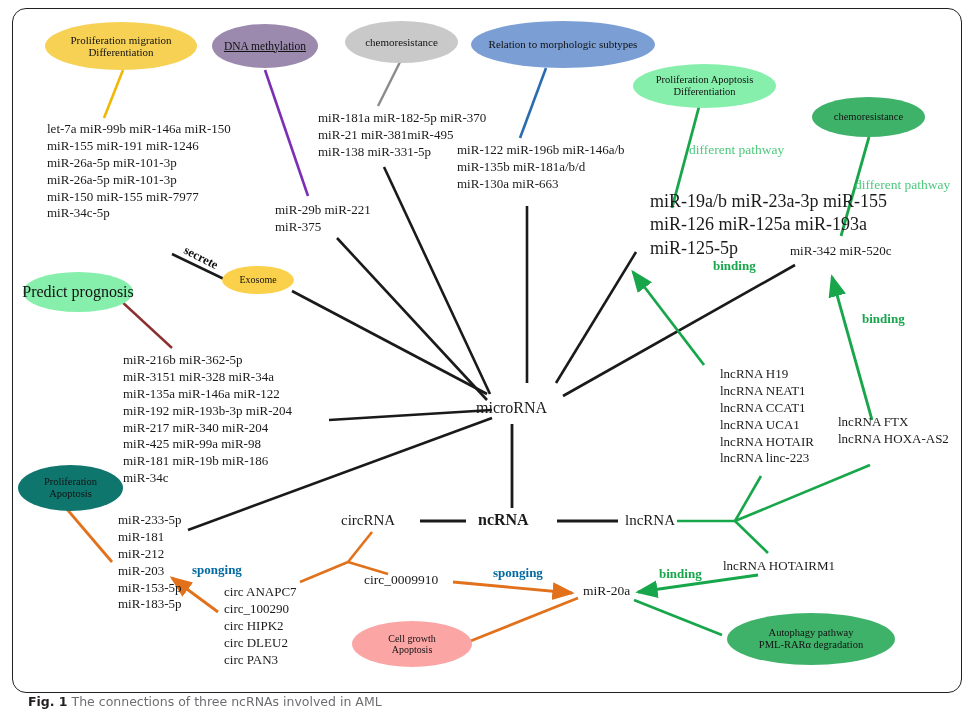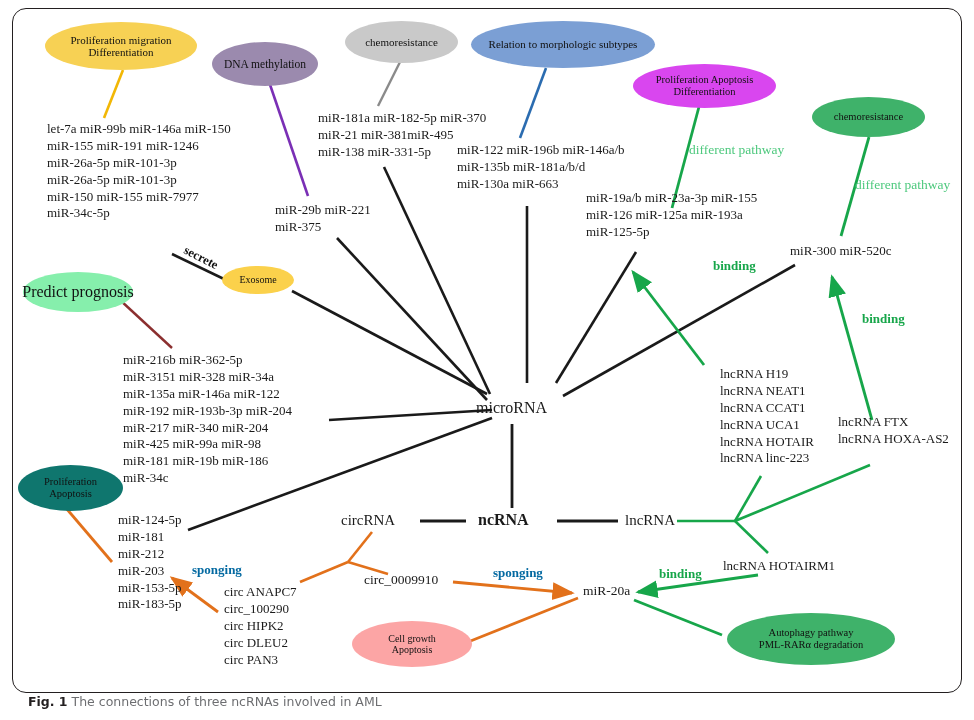--- a/index.html
+++ b/index.html
@@ -95,33 +95,33 @@
     <line x1="872" y1="420" x2="832" y2="277" stroke="#17a64a" stroke-width="2.8" marker-end="url(#arrowGreen)"></line>
     <line x1="758" y1="575" x2="638" y2="592" stroke="#17a64a" stroke-width="2.8" marker-end="url(#arrowGreen)"></line>
     <line x1="634" y1="600" x2="722" y2="635" stroke="#17a64a" stroke-width="2.8"></line>
   </svg>
 
   <div class="ellipse" style="left:45px;top:22px;width:152px;height:48px;background:#F7D154;font-size:11px;">
     <span>Proliferation migration</span>
     <span>Differentiation</span>
   </div>
 
-  <div class="ellipse" style="left:212px;top:42px;width:106px;height:44px;background:#9B8AAE;font-size:11.5px;">
+  <div class="ellipse" style="left:212px;top:24px;width:106px;height:44px;background:#9B8AAE;font-size:11.5px;text-decoration:underline;">
     <span>DNA methylation</span>
   </div>
 
   <div class="ellipse" style="left:345px;top:21px;width:113px;height:42px;background:#C9C9C9;font-size:11px;">
     <span>chemoresistance</span>
   </div>
 
   <div class="ellipse" style="left:471px;top:21px;width:184px;height:47px;background:#7B9FD4;font-size:11px;">
     <span>Relation to morphologic subtypes</span>
   </div>
 
-  <div class="ellipse" style="left:633px;top:64px;width:143px;height:44px;background:#d946ef;font-size:10.5px;">
+  <div class="ellipse" style="left:633px;top:64px;width:143px;height:44px;background:#86efac;font-size:10.5px;">
     <span>Proliferation Apoptosis</span>
     <span>Differentiation</span>
   </div>
 
   <div class="ellipse" style="left:812px;top:97px;width:113px;height:40px;background:#3FB26A;font-size:10.5px;">
     <span>chemoresistance</span>
   </div>
 
   <div class="ellipse" style="left:23px;top:272px;width:110px;height:40px;background:#86efac;font-size:16px;">
     <span>Predict prognosis</span>
@@ -165,43 +165,43 @@
     <div>miR-21 miR-381miR-495</div>
     <div>miR-138 miR-331-5p</div>
   </div>
 
   <div class="txtblock" style="left:457px;top:142px;font-size:13px;">
     <div>miR-122 miR-196b miR-146a/b</div>
     <div>miR-135b miR-181a/b/d</div>
     <div>miR-130a miR-663</div>
   </div>
 
-  <div class="txtblock" style="left:586px;top:190px;font-size:13px;">
+  <div class="txtblock" style="left:650px;top:190px;font-size:18px;">
     <div>miR-19a/b miR-23a-3p miR-155</div>
     <div>miR-126 miR-125a miR-193a</div>
     <div>miR-125-5p</div>
   </div>
 
   <div class="txtblock" style="left:790px;top:243px;font-size:13px;">
-    <div>miR-300 miR-520c</div>
+    <div>miR-342 miR-520c</div>
   </div>
 
   <div class="txtblock" style="left:123px;top:352px;font-size:13px;">
     <div>miR-216b miR-362-5p</div>
     <div>miR-3151 miR-328 miR-34a</div>
     <div>miR-135a miR-146a miR-122</div>
     <div>miR-192 miR-193b-3p miR-204</div>
     <div>miR-217 miR-340 miR-204</div>
     <div>miR-425 miR-99a miR-98</div>
     <div>miR-181 miR-19b miR-186</div>
     <div>miR-34c</div>
   </div>
 
   <div class="txtblock" style="left:118px;top:512px;font-size:13px;">
-    <div>miR-124-5p</div>
+    <div>miR-233-5p</div>
     <div>miR-181</div>
     <div>miR-212</div>
     <div>miR-203</div>
     <div>miR-153-5p</div>
     <div>miR-183-5p</div>
   </div>
 
   <div class="txtblock" style="left:224px;top:584px;font-size:13px;">
     <div>circ ANAPC7</div>
     <div>circ_100290</div>

